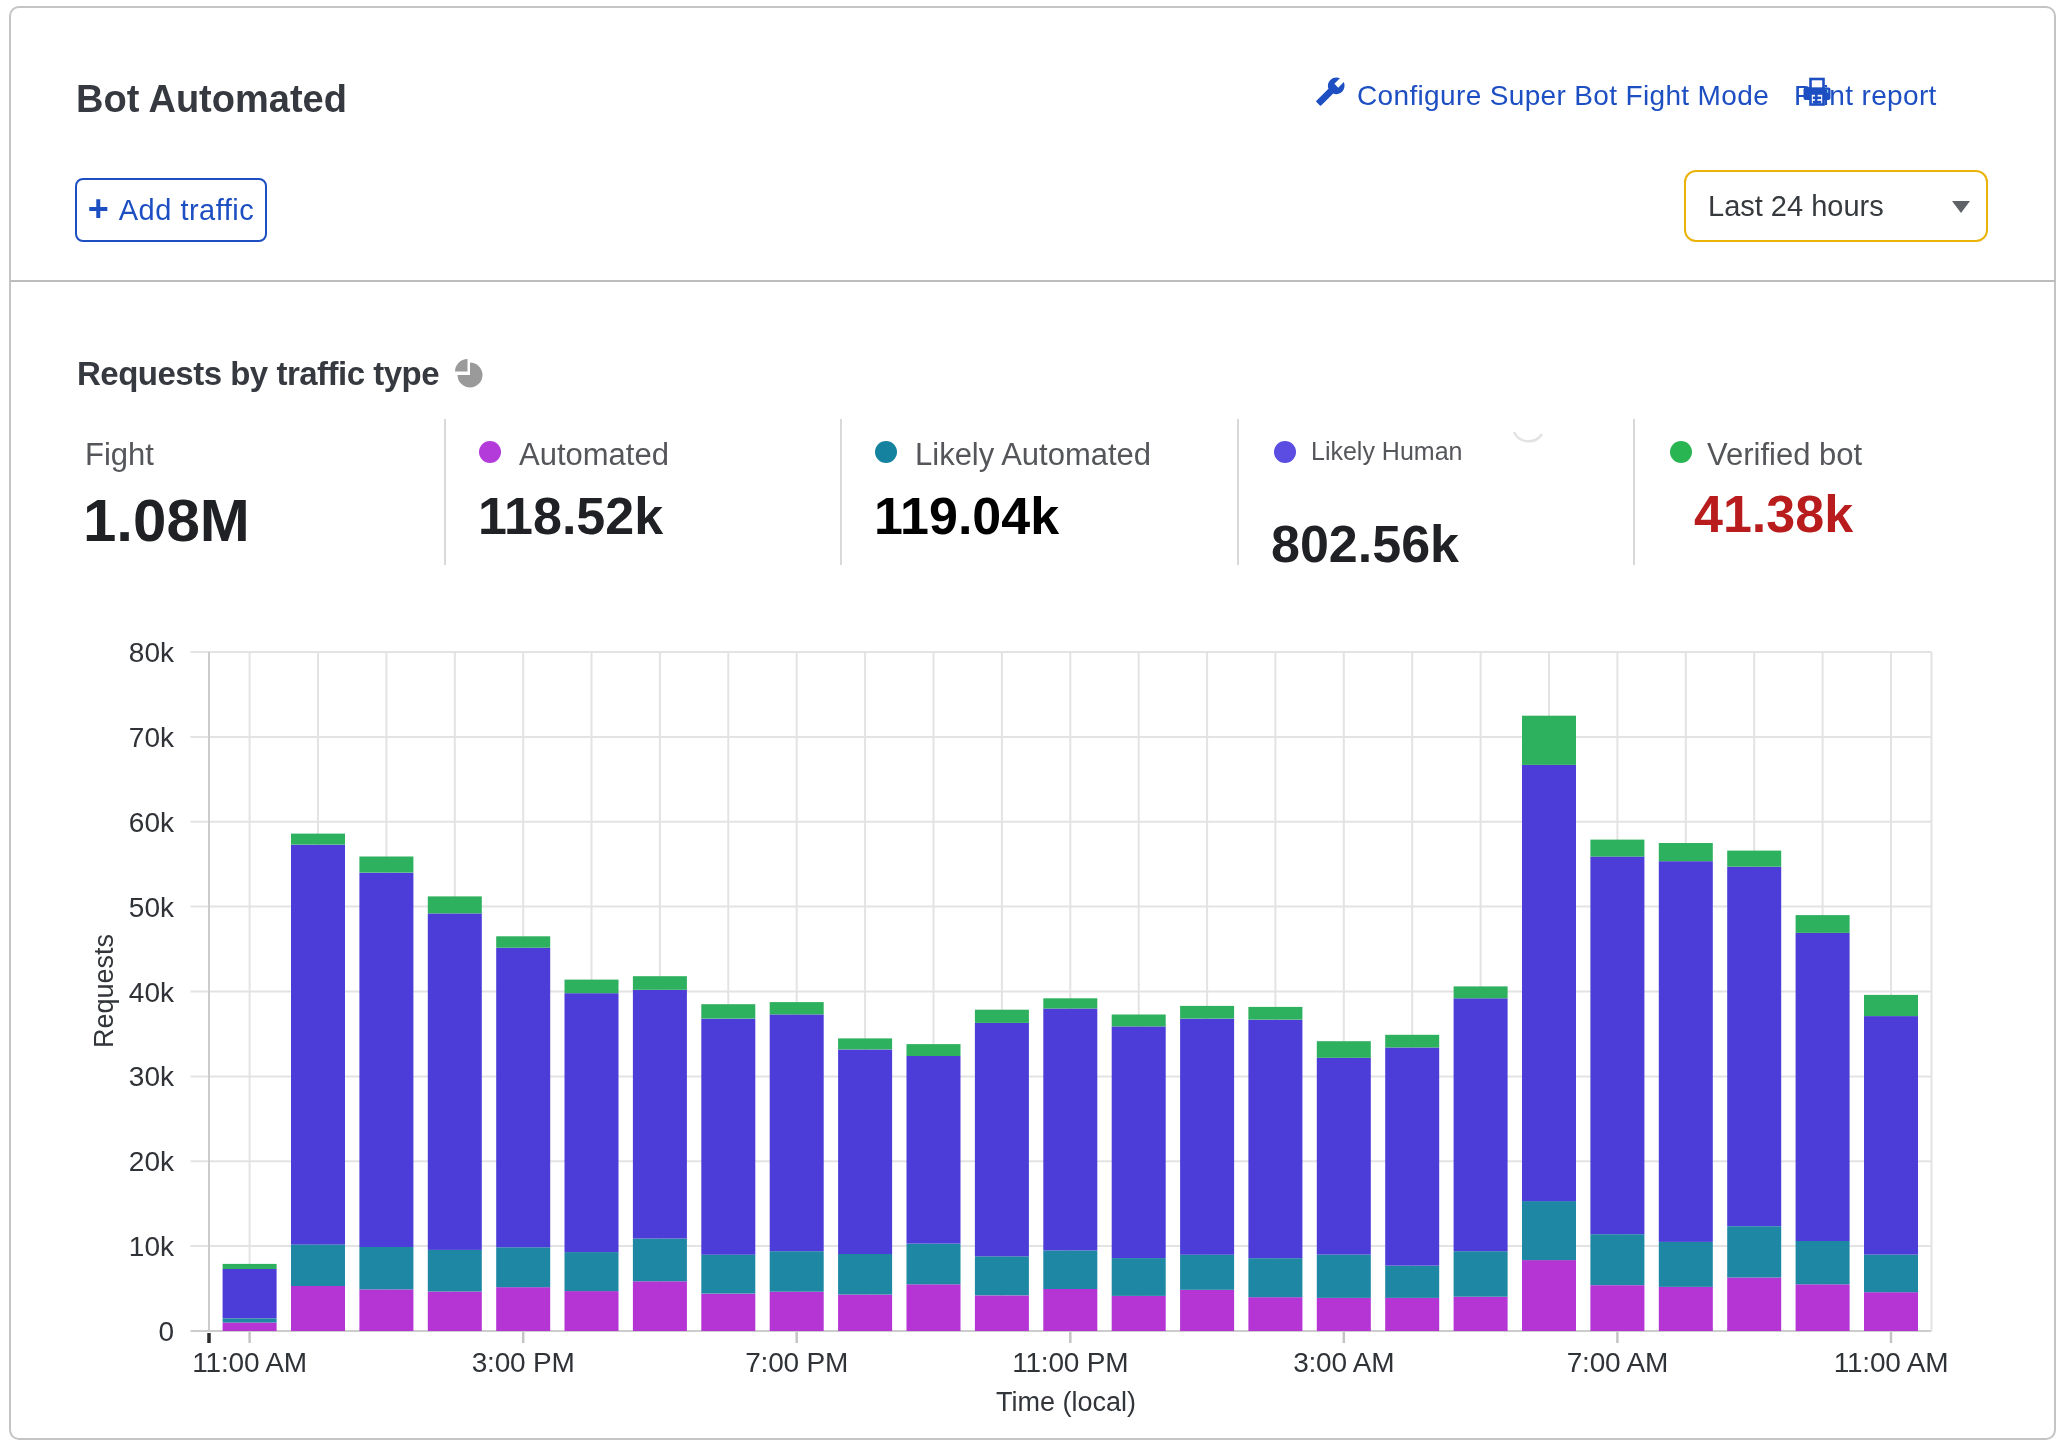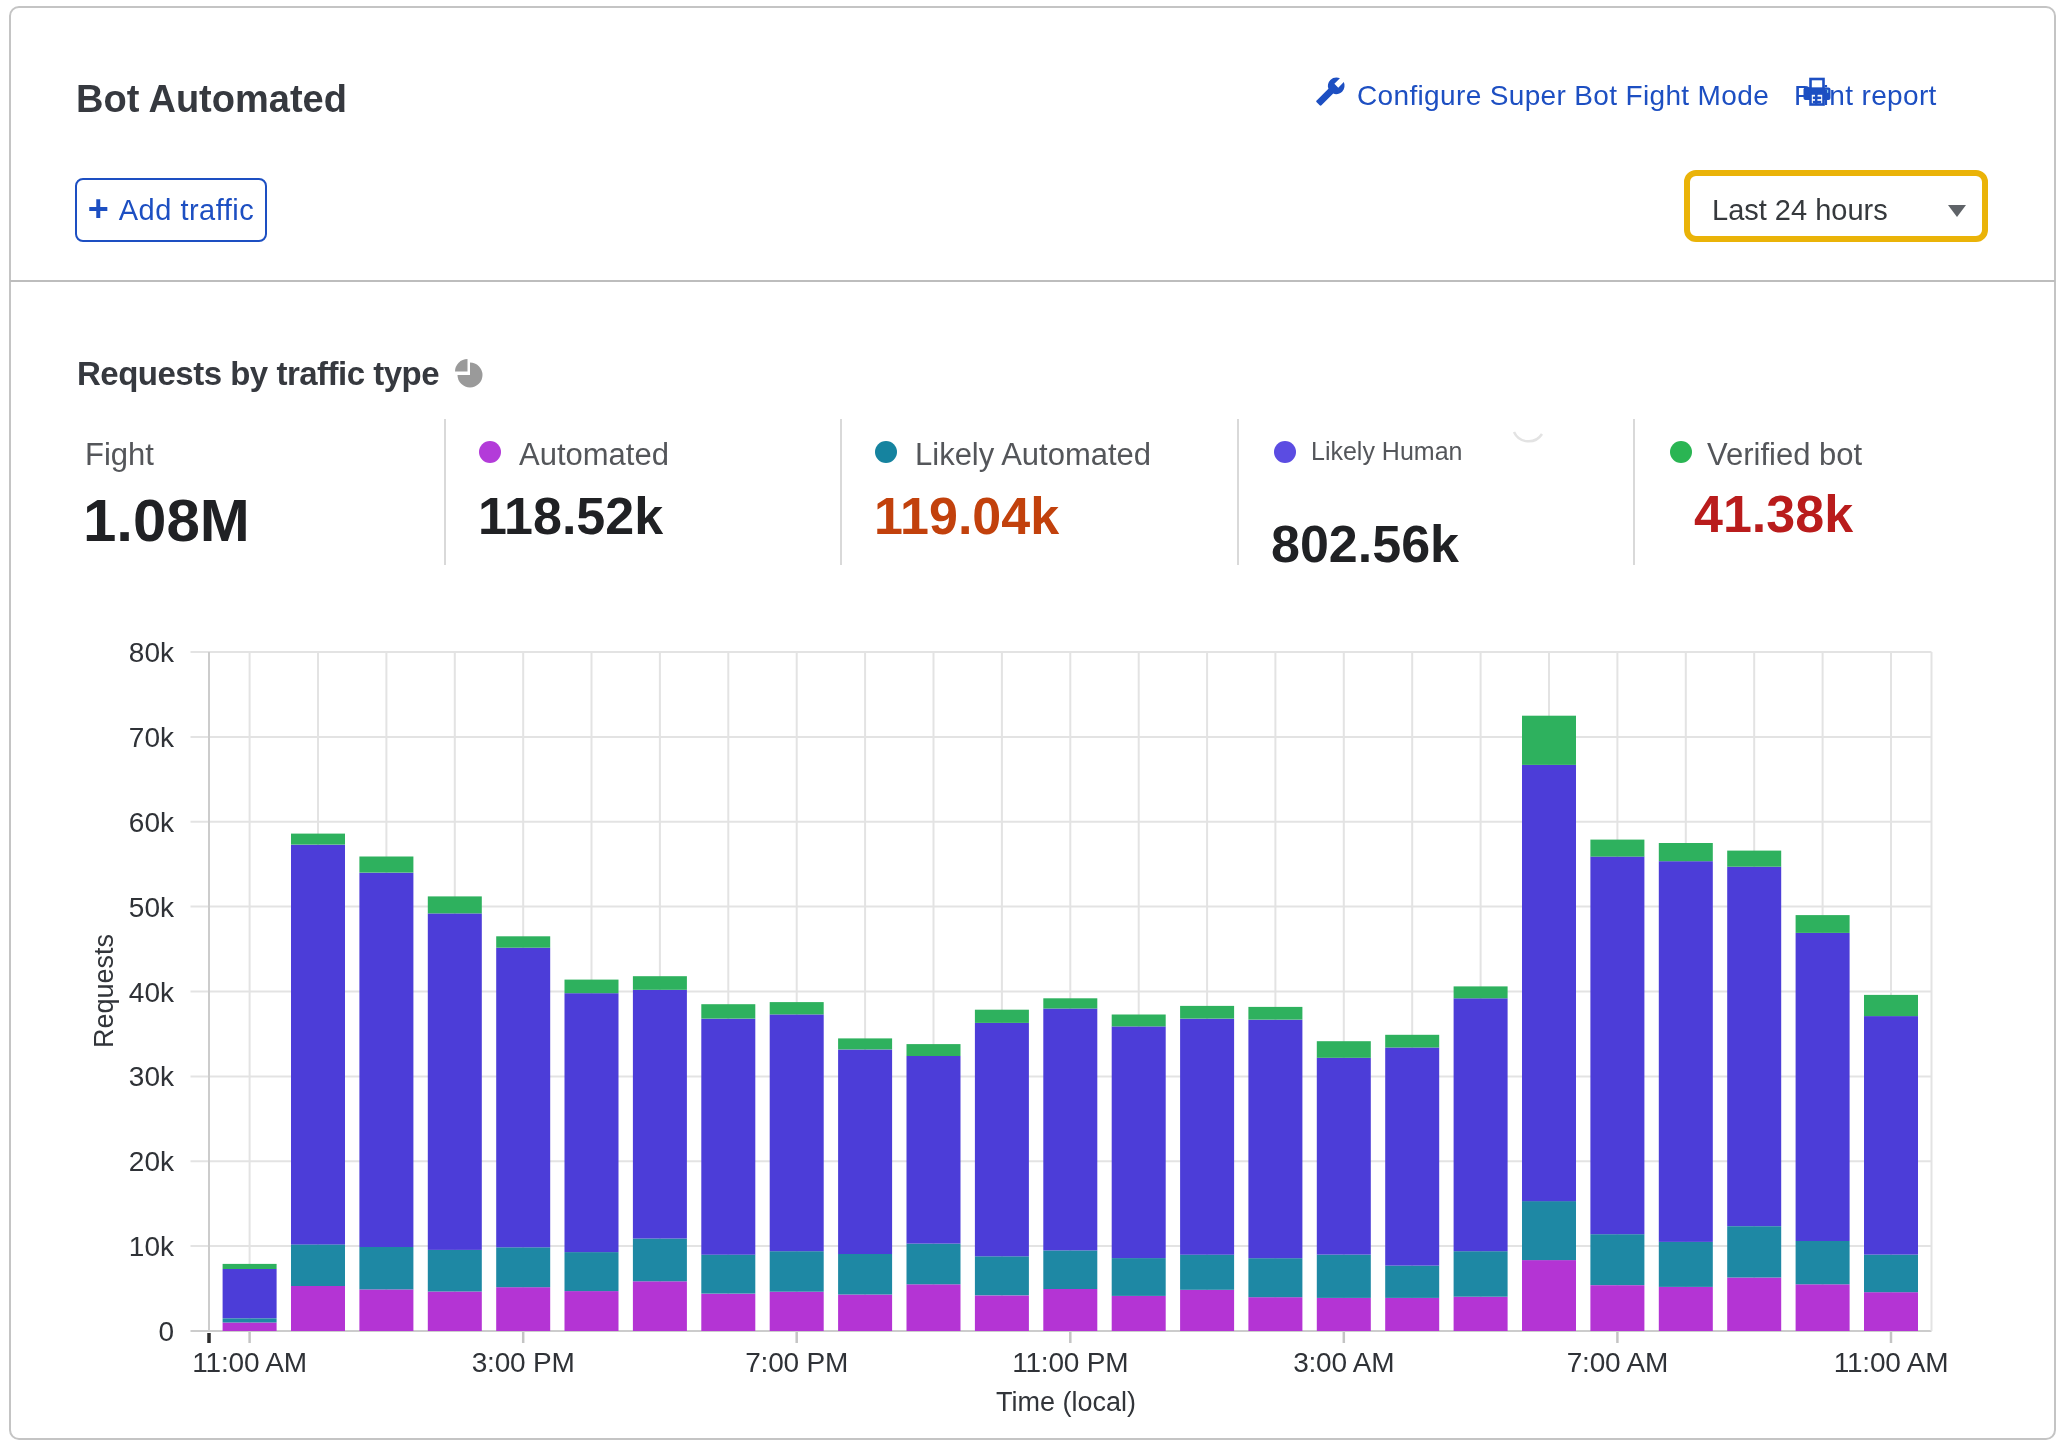--- a/index.html
+++ b/index.html
@@ -31,21 +31,21 @@
   </svg>
   <div class="abs" style="left:1794px; top:80px; font-size:28px; letter-spacing:0.35px; color:#1d4fc2;">Print report</div>
 
   <div class="abs" style="left:75px; top:178px; width:192px; height:64px; border:2px solid #1d4fc2;
        border-radius:8px; display:flex; align-items:center; justify-content:center; gap:10px;
        color:#1d4fc2;">
     <span style="font-size:36px; font-weight:700; margin-top:-3px;">+</span>
     <span style="font-size:29px; letter-spacing:0.5px;">Add traffic</span>
   </div>
 
-  <div class="abs" style="left:1684px; top:170px; width:304px; height:72px; border:6px solid #eab308;
+  <div class="abs" style="left:1684px; top:170px; width:304px; height:72px; border:2px solid #eab308;
        border-radius:12px;">
     <div class="abs" style="left:22px; top:18px; font-size:29px; color:#36393d;">Last 24 hours</div>
     <div class="abs" style="right:16px; top:29px; width:0; height:0; border-left:9px solid transparent;
          border-right:9px solid transparent; border-top:12px solid #5f6368;"></div>
   </div>
 
   <div class="abs" style="left:77px; top:355px; font-size:33px; letter-spacing:-0.5px; font-weight:700; color:#36393f;">Requests by traffic type</div>
   <svg class="abs" style="left:452px; top:356px;" width="34" height="34" viewBox="0 0 34 34">
     <path fill="#9a9a9a" d="M18 6.5 A 12.5 12.5 0 1 1 5.5 19 L 18 19 Z"></path>
     <path fill="#9a9a9a" d="M15.5 15.5 L 15.5 3 A 12.5 12.5 0 0 0 3 15.5 Z"></path>
@@ -57,21 +57,21 @@
 
   <div class="abs" style="left:85px; top:437px; font-size:31px; color:#54565a;">Fight</div>
   <div class="abs" style="left:83px; top:486px; font-size:60px; font-weight:700; color:#202124;">1.08M</div>
 
   <div class="abs" style="left:479px; top:441px; width:22px; height:22px; border-radius:50%; background:#b33bd9;"></div>
   <div class="abs" style="left:519px; top:437px; font-size:31px; color:#54565a;">Automated</div>
   <div class="abs" style="left:478px; top:486px; font-size:52px; font-weight:700; color:#202124;">118.52k</div>
 
   <div class="abs" style="left:875px; top:441px; width:22px; height:22px; border-radius:50%; background:#15839f;"></div>
   <div class="abs" style="left:915px; top:437px; font-size:31px; color:#54565a;">Likely Automated</div>
-  <div class="abs" style="left:874px; top:486px; font-size:52px; font-weight:700; color:#c2410c;">119.04k</div>
+  <div class="abs" style="left:874px; top:486px; font-size:52px; font-weight:700; color:#000000;">119.04k</div>
 
   <div class="abs" style="left:1274px; top:441px; width:22px; height:22px; border-radius:50%; background:#5b4ce2;"></div>
   <div class="abs" style="left:1311px; top:437px; font-size:25px; color:#54565a;">Likely Human</div>
   <div class="abs" style="left:1271px; top:486px; font-size:52px; font-weight:700; color:#202124;margin-top:28px;">802.56k</div>
 
   <div class="abs" style="left:1670px; top:441px; width:22px; height:22px; border-radius:50%; background:#2ab553;"></div>
   <div class="abs" style="left:1707px; top:437px; font-size:31px; color:#54565a;">Verified bot</div>
   <div class="abs" style="left:1667px; top:484px; font-size:52px; font-weight:700; color:#b91c1c;margin-left:27px;">41.38k</div>
 
   <div class="abs" style="left:444px; top:419px; width:2px; height:146px; background:#d9d9d9;"></div>

